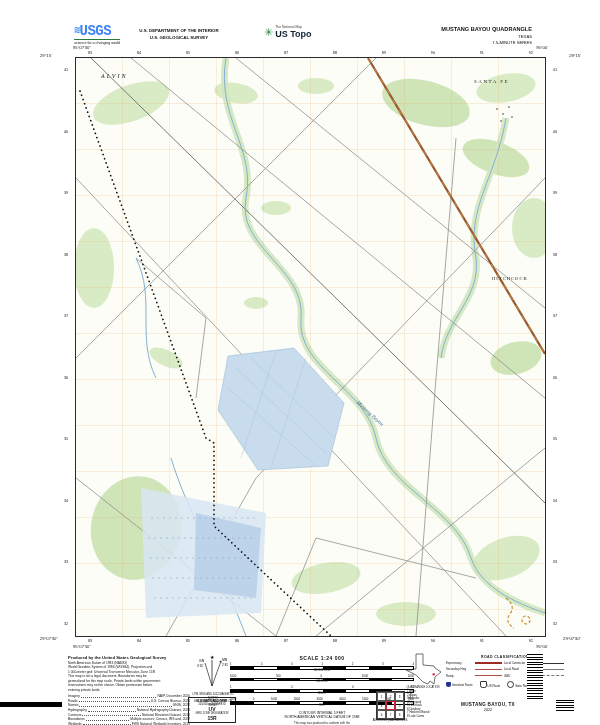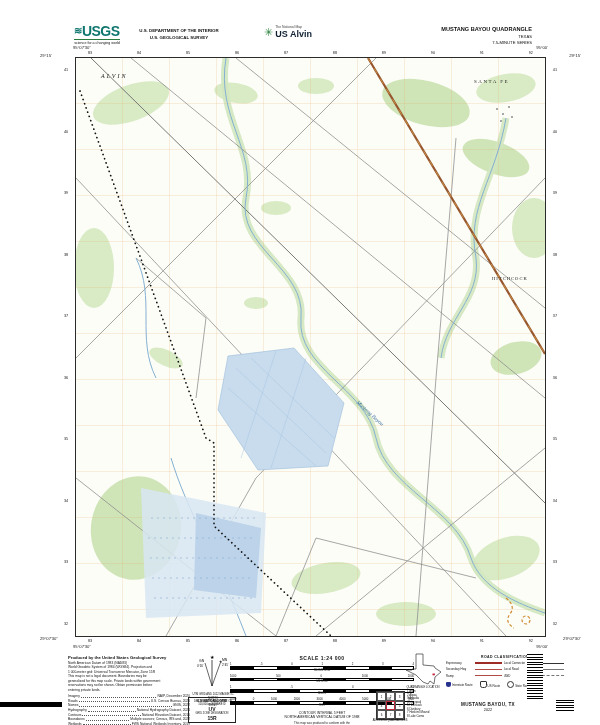--- a/index.html
+++ b/index.html
@@ -1,21 +1,21 @@
 <!DOCTYPE html>
 <html><head>
 <meta charset="utf-8">
 <style>
   html,body{margin:0;padding:0;}
   body{width:600px;height:725px;background:#ffffff;font-family:"Liberation Sans",sans-serif;color:#111;position:relative;overflow:hidden;}
   .abs{position:absolute;}
 
   
   .usgs-logo{left:74px;top:23px;width:48px;}
-  .usgs-word{font-weight:bold;font-size:14px;letter-spacing:-0.5px;color:#0f766e;font-family:Liberation Sans, sans-serif;}
+  .usgs-word{font-weight:bold;font-size:14px;letter-spacing:-0.5px;color:#3b82f6;font-family:Liberation Mono, monospace;}
   .usgs-wave{font-size:10px;vertical-align:2px;}
   .usgs-tag{font-size:3.6px;color:#0d0d0d;border-top:1.5px solid #2a7a3b;padding-top:0.5px;width:46px;text-align:center;}
   .dept{left:124px;top:27px;width:110px;text-align:center;font-size:4.4px;font-weight:bold;line-height:1.7;}
   .ustopo{left:264px;top:25px;display:flex;gap:2px;align-items:center;}
   .ustopo-mark{color:#2e8540;font-size:11px;line-height:10px;}
   .natmap{font-size:3.4px;color:#444;}
   .ustopo-word{font-size:9px;font-weight:bold;color:#123;}
   .sheet-head{right:68px;top:25px;width:150px;text-align:right;line-height:1.55;}
   .sheet-head .t1{font-size:5.6px;font-weight:bold;}
   .sheet-head .t2{font-size:4.2px;}
@@ -94,21 +94,21 @@
   <div class="usgs-tag">science for a changing world</div>
 </div>
 <div class="abs dept">
   <div>U.S. DEPARTMENT OF THE INTERIOR</div>
   <div>U.S. GEOLOGICAL SURVEY</div>
 </div>
 <div class="abs ustopo">
   <div class="ustopo-mark">✳</div>
   <div>
     <div class="natmap">The National Map</div>
-    <div class="ustopo-word">US Alvin</div>
+    <div class="ustopo-word">US Topo</div>
   </div>
 </div>
 <div class="abs sheet-head">
   <div class="t1">MUSTANG BAYOU QUADRANGLE</div>
   <div class="t2">TEXAS</div>
   <div class="t2">7.5-MINUTE SERIES</div>
 </div>
 
 <div class="abs map-frame">
 

